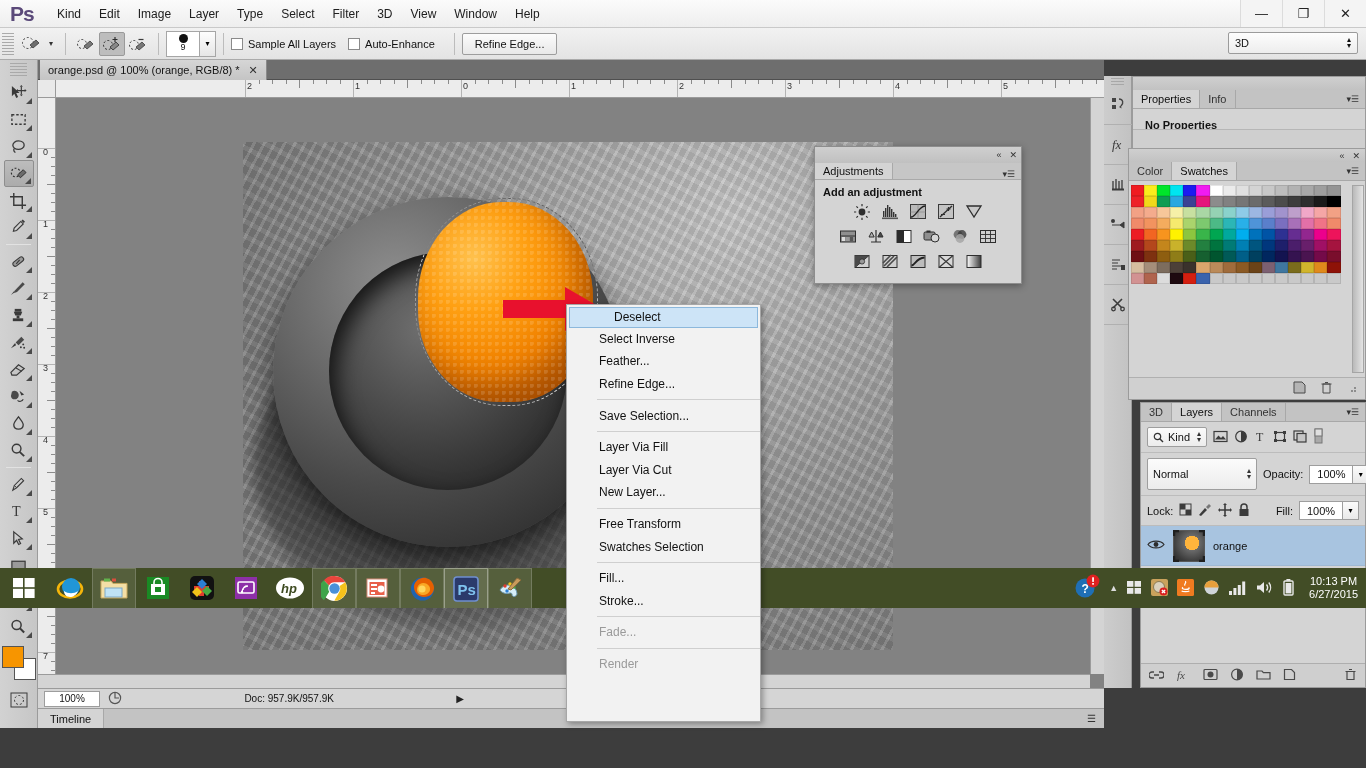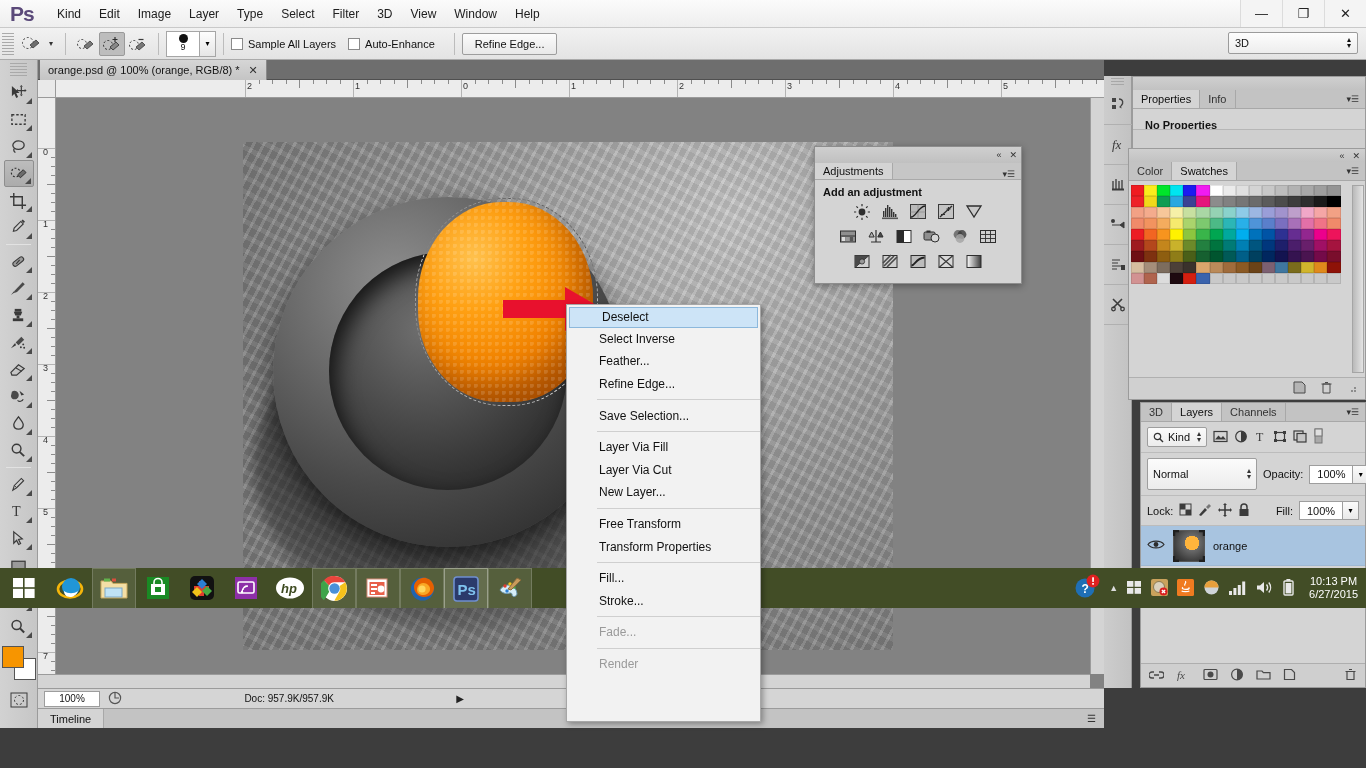--- a/index.html
+++ b/index.html
@@ -784,21 +784,21 @@
                   <stop offset="1" stop-color="#3a3a3a"></stop>
                 </linearGradient>
               </defs>
             </svg>
           </div>
       </div>
     </div>
   </div>
 
   <div id="ctxmenu" style="position:absolute;left:566px;top:304px;width:195px;background:#f2f2f2;border:1px solid #a7a7a7;box-shadow:2px 2px 6px rgba(0,0,0,.35);padding:2px 0;z-index:50;overflow:hidden;height:418px;">
-      <div style="display: flex; align-items: center; padding-left: 32px; font-size: 12px; color: rgb(17, 17, 17); background: rgb(205, 228, 247); border: 1px solid rgb(140, 184, 220); margin: 0px 2px; height: 20.6px;">
+      <div style="display: flex; align-items: center; padding-left: 44px; font-size: 12px; color: rgb(17, 17, 17); background: rgb(205, 228, 247); border: 1px solid rgb(140, 184, 220); margin: 0px 2px; height: 20.6px;">
         <span>Deselect</span>
       </div>
       <div style="height: 22.6px; display: flex; align-items: center; padding-left: 32px; font-size: 12px; color: rgb(17, 17, 17);">
         <span>Select Inverse</span>
       </div>
       <div style="height: 22.6px; display: flex; align-items: center; padding-left: 32px; font-size: 12px; color: rgb(17, 17, 17);">
         <span>Feather...</span>
       </div>
       <div style="height: 22.6px; display: flex; align-items: center; padding-left: 32px; font-size: 12px; color: rgb(17, 17, 17);">
         <span>Refine Edge...</span>
@@ -815,21 +815,21 @@
         <span>Layer Via Cut</span>
       </div>
       <div style="height: 22.6px; display: flex; align-items: center; padding-left: 32px; font-size: 12px; color: rgb(17, 17, 17);">
         <span>New Layer...</span>
       </div>
       <div style="height: 1px; background: rgb(207, 207, 207); margin: 4px 0px 4px 30px;"></div>
       <div style="height: 22.6px; display: flex; align-items: center; padding-left: 32px; font-size: 12px; color: rgb(17, 17, 17);">
         <span>Free Transform</span>
       </div>
       <div style="height: 22.6px; display: flex; align-items: center; padding-left: 32px; font-size: 12px; color: rgb(17, 17, 17);">
-        <span>Transform Properties</span>
+        <span>Swatches Selection</span>
       </div>
       <div style="height: 1px; background: rgb(207, 207, 207); margin: 4px 0px 4px 30px;"></div>
       <div style="height: 22.6px; display: flex; align-items: center; padding-left: 32px; font-size: 12px; color: rgb(17, 17, 17);">
         <span>Fill...</span>
       </div>
       <div style="height: 22.6px; display: flex; align-items: center; padding-left: 32px; font-size: 12px; color: rgb(17, 17, 17);">
         <span>Stroke...</span>
       </div>
       <div style="height: 1px; background: rgb(207, 207, 207); margin: 4px 0px 4px 30px;"></div>
       <div style="height: 22.6px; display: flex; align-items: center; padding-left: 32px; font-size: 12px; color: rgb(154, 154, 154);">

